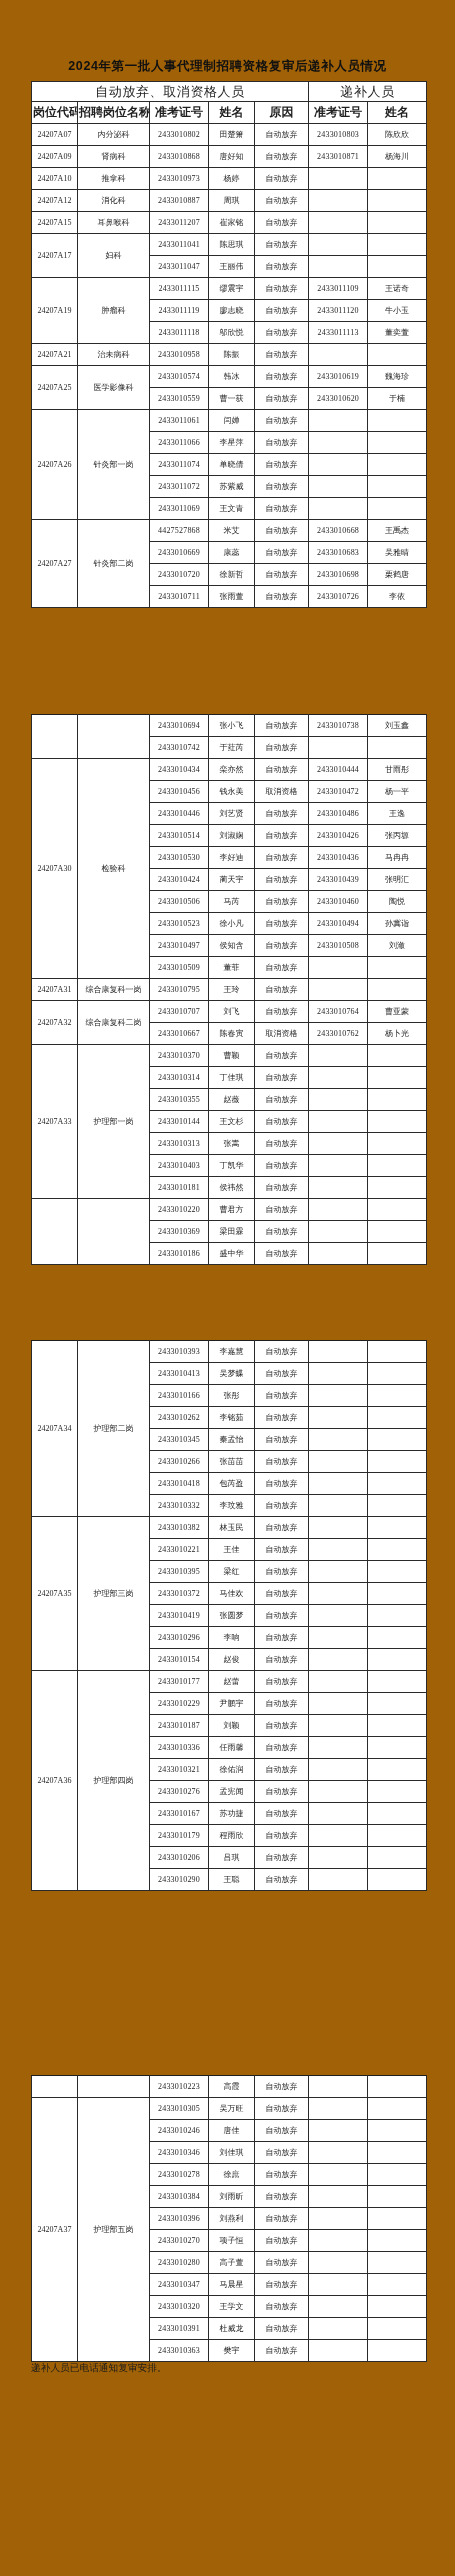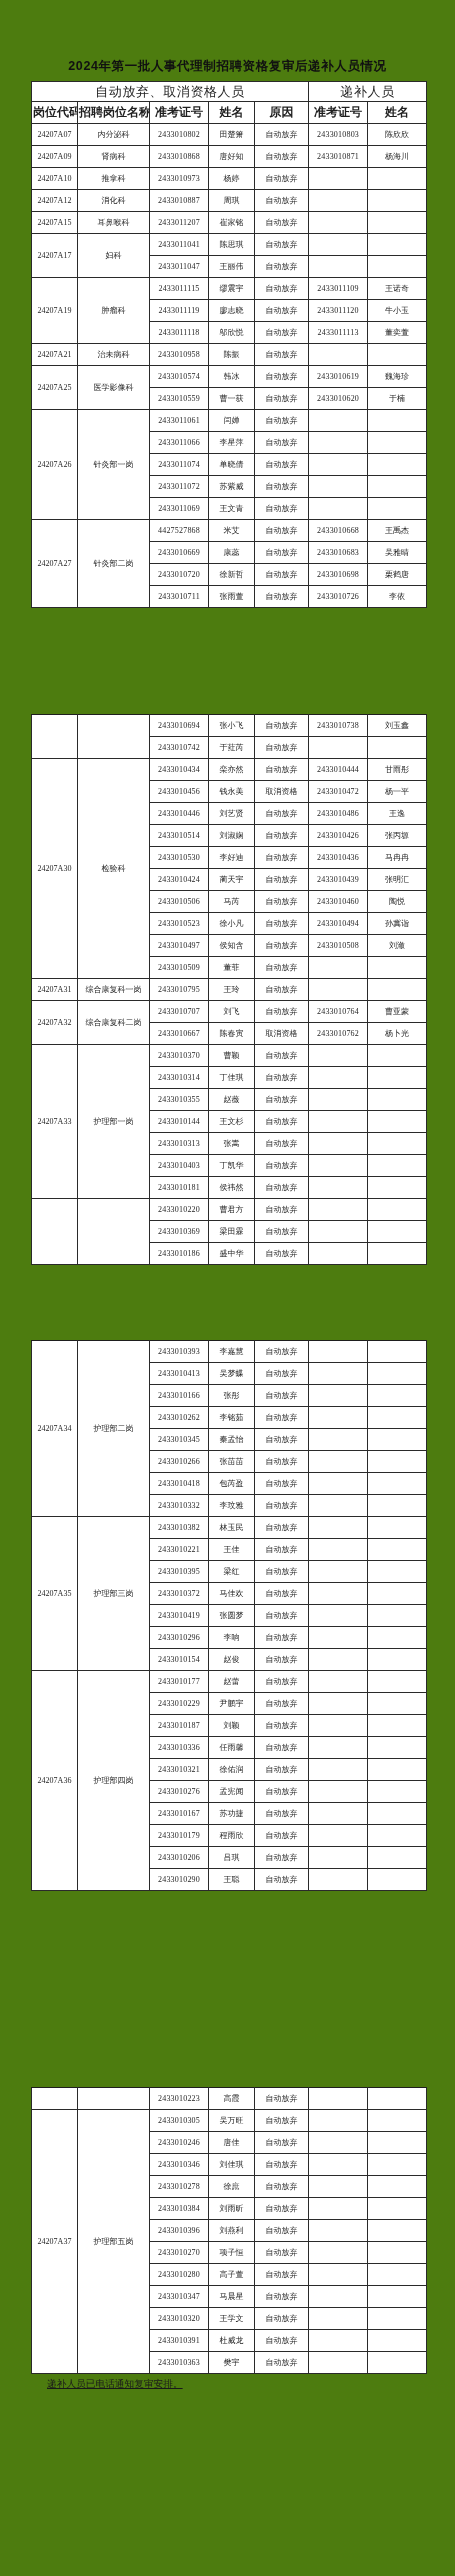--- a/index.html
+++ b/index.html
@@ -1,20 +1,20 @@
 <!DOCTYPE html>
 <html style="font-size:9px"><head>
 <meta charset="utf-8">
 <style>
   html,body{margin:0;padding:0;background:#ffffff;}
   .page{
     position:relative;
     width:455px;
     height:2576px;
-    background:#4d7c0f;
+    background:#a16207;
     overflow:hidden;
     font-family:"Liberation Serif","DejaVu Serif",serif;
     color:#1f1f1f;
   }
   .doc-title{
     position:absolute;
     top:58px;
     left:0;
     width:455px;
     margin:0;
@@ -29,21 +29,21 @@
     position:absolute;
     left:31px;
     border-collapse:collapse;
     table-layout:fixed;
     width:393px;
     background:#fff;
   }
   table.grid.b1{top:81px;}
   table.grid.b2{top:697px;margin-top:17px;}
   table.grid.b3{top:1340px;}
-  table.grid.b4{top:2075px;margin-top:12px;}
+  table.grid.b4{top:2075px;}
   table.grid{border:1.1px solid #1e1e1e;}
   table.grid th, table.grid td{
     border:0.6px solid #2a2a2a;
     text-align:center;
     vertical-align:middle;
     padding:0 1.1px;
     overflow:hidden;
     white-space:nowrap;
   }
   th.group-header{
@@ -66,25 +66,24 @@
     height:21px;
     font-size:8px;
     color:#1f1f1f;
   }
   tr.gs td{border-top:1.1px solid #1e1e1e;}
   td.cell-ticket, td.cell-sub-ticket{font-size:8px; letter-spacing:0.2px;}
   .footer-note{
     position:absolute;
     top:2362px;
     left:31px;
-    margin:16px;
+    margin:0;
     font-size:9.7px;
     color:#1a1a1a;
     font-family:"Liberation Serif","DejaVu Serif",serif;
-    text-decoration:underline;
   }
 </style>
 </head>
 <body>
 
 <div class="page">
   <h1 class="doc-title">2024年第一批人事代理制招聘资格复审后递补人员情况</h1>
   <div>
       <table class="grid b1">
         <colgroup>

